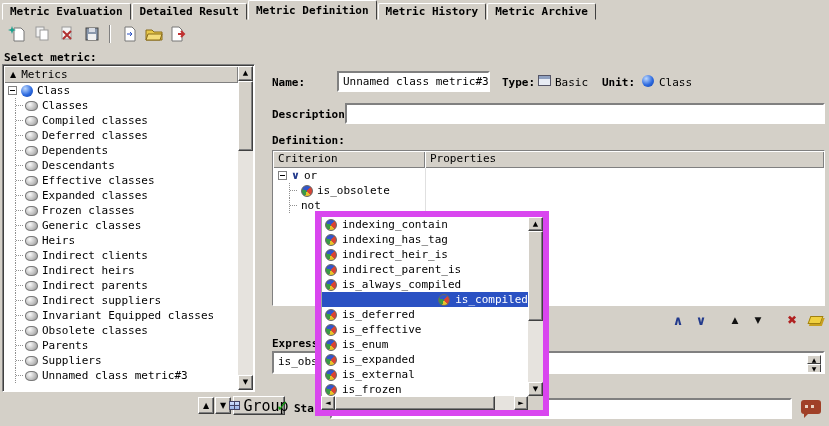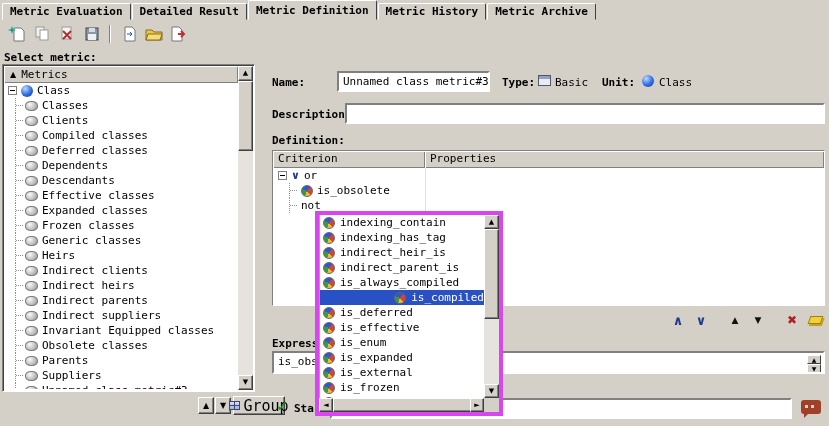--- a/index.html
+++ b/index.html
@@ -97,22 +97,22 @@
   .check{color:#0a9a0a;font-weight:bold;font-size:15px;font-family:"DejaVu Sans",sans-serif;}
   .check::before{content:"✓";}
   .comment-icon{position:absolute;left:801px;top:400px;width:20px;height:14px;background:#a04028;
         border-radius:3px;}
   .comment-icon::before{content:"";position:absolute;left:3px;bottom:-4px;border:4px solid transparent;
         border-top-color:#a04028;border-left-color:#a04028;}
   .comment-icon::after{content:"";position:absolute;left:4px;top:5px;width:3px;height:3px;background:#e8d0c0;
         box-shadow:6px 0 0 #e8d0c0;}
 
   
-  .dropdown{position:absolute;left:315px;top:211px;width:188px;height:205px;background:#a3a3a3;
-            border:4px solid #d946ef;z-index:20;}
+  .dropdown{position:absolute;left:315px;top:211px;width:234px;height:205px;background:#a3a3a3;
+            border:6px solid #d946ef;z-index:20;}
   .dd-list{position:absolute;left:1px;top:0;right:15px;bottom:14px;overflow:hidden;background:#fff;}
   .dd-item{height:15px;display:flex;align-items:center;gap:5px;padding-left:3px;white-space:nowrap;}
   .dd-item.selected{background:#2a51c3;color:#fff;justify-content:flex-end;}
   .sort-asc{font-family:"DejaVu Sans",sans-serif;font-size:8px;}
   .sort-asc::before{content:"▲";}
 
   
   .type-ico{width:13px;height:11px;border:1px solid #556;background:#e8ecf4;position:relative;}
   .type-ico::before{content:"";position:absolute;left:0;right:0;top:0;height:3px;background:#8fa0c0;}
 </style>
@@ -204,24 +204,20 @@
         <span class="sphere"></span>
         <span>Class</span>
       </div>
       <div>
 
           <div class="tree-row child">
             <span class="micon"></span>
             <span>Classes</span>
           </div>
 
-          <div class="tree-row child">
-            <span class="micon"></span>
-            <span>Clients</span>
-          </div>
 
           <div class="tree-row child">
             <span class="micon"></span>
             <span>Compiled classes</span>
           </div>
 
           <div class="tree-row child">
             <span class="micon"></span>
             <span>Deferred classes</span>
           </div>

